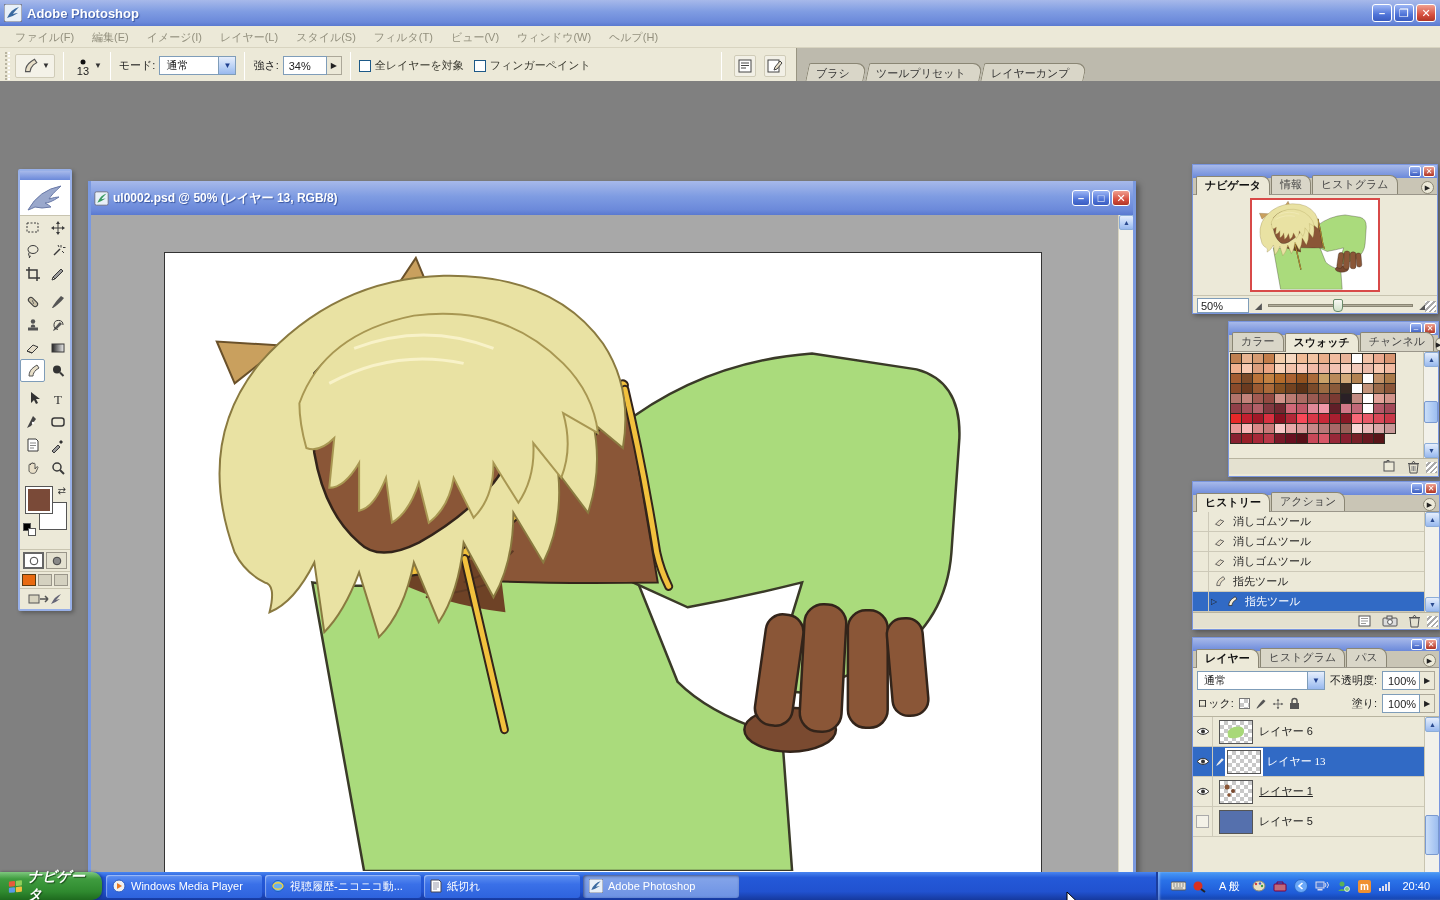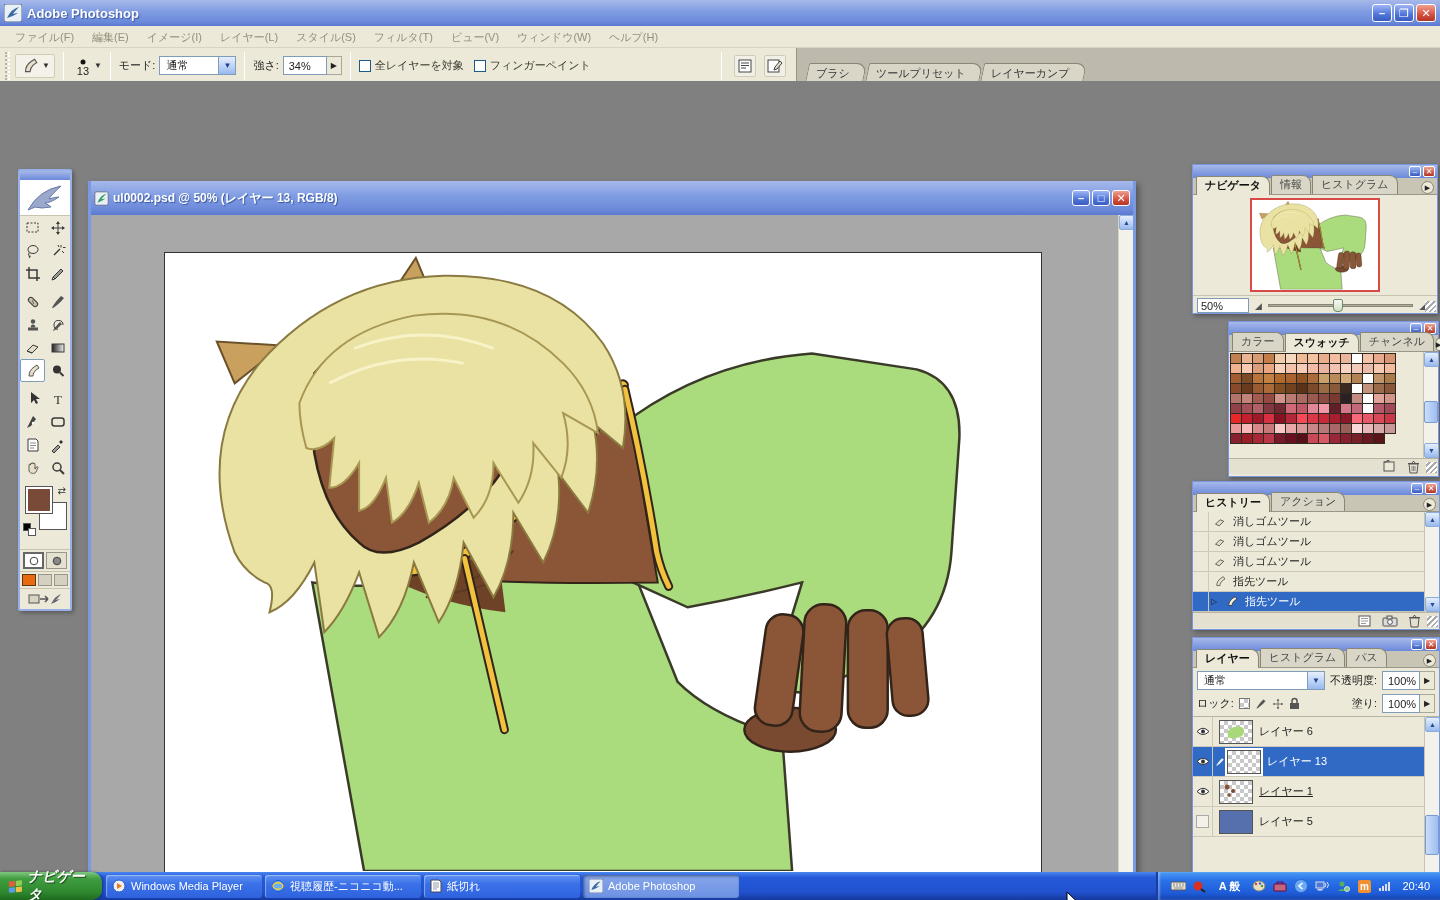--- a/index.html
+++ b/index.html
@@ -148,21 +148,21 @@
   .lay-controls { display:flex; align-items:center; gap:5px; padding:3px 4px; }
   .lay-lockrow { display:flex; align-items:center; gap:5px; padding:1px 4px 3px; border-bottom:1px solid #b8b4a0; }
   .lock-icons { display:flex; gap:5px; align-items:center; }
   .lay-list { height:180px; display:flex; }
   .lay-rows { flex:1; }
   .lay-row { height:30px; display:flex; align-items:center; border-bottom:1px solid #cdc9b8; background:#ece9d8; }
   .lay-row .eyewell { width:20px; height:30px; border-right:1px solid #cdc9b8; display:flex; align-items:center; justify-content:center; }
   .lay-row .thumb { width:34px; height:24px; border:1px solid #555; margin:0 6px 0 6px; }
   .lay-row .lname { color:#222; }
   .lay-row.selected { background:#316ac5; }
-  .lay-row.selected .lname { color:#fff; }
+  .lay-row.selected .lname { color:#fff;font-family:Liberation Serif, serif; }
   .checker { background-color:#fff;
              background-image:linear-gradient(45deg,#c8c8c8 25%,transparent 25%,transparent 75%,#c8c8c8 75%),
                               linear-gradient(45deg,#c8c8c8 25%,transparent 25%,transparent 75%,#c8c8c8 75%);
              background-size:8px 8px; background-position:0 0,4px 4px; }
   .lay-scroll { width:15px; background:#f2f1ea; border-left:1px solid #c8c4b0; display:flex; flex-direction:column; justify-content:space-between; }
   .lay-scroll .mid { flex:1; position:relative; }
   .lay-scroll .thumb { position:absolute; top:55%; left:0; width:14px; height:40px;
                        background:linear-gradient(90deg,#cadef8,#9cbdf0); border:1px solid #7a9ad0; border-radius:2px; }
   .lay-bottom-icons { display:flex; gap:11px; align-items:center; margin-right:8px; }
   .u { text-decoration:underline; }
@@ -1043,21 +1043,21 @@
           <rect x="0" y="1" width="15" height="8" rx="1" fill="#e8e4d8" stroke="#555"></rect>
           <path d="M2 3h2M5 3h2M8 3h2M11 3h2M2 5h2M5 5h2M8 5h2M11 5h2M3 7h9" stroke="#777" stroke-width=".8"></path>
         </svg>
       </span>
     <span class="ticon">
         <svg width="13" height="13" viewBox="0 0 13 13">
           <circle cx="5" cy="6" r="4.5" fill="#d83020"></circle>
           <path d="M8 9 l4 3" stroke="#222" stroke-width="2"></path>
         </svg>
       </span>
-    <span class="ticon" style="width:34px;font-weight:bold">A 般</span>
+    <span class="ticon" style="width:34px;font-weight:normal">A 般</span>
     <span class="ticon">
         <svg width="14" height="12" viewBox="0 0 14 12">
           <ellipse cx="7" cy="6" rx="6" ry="5" fill="#e8dfc0" stroke="#887"></ellipse>
           <circle cx="4" cy="4" r="1.2" fill="#d04040"></circle>
           <circle cx="8" cy="3.5" r="1.2" fill="#4060d0"></circle>
           <circle cx="10" cy="6" r="1.2" fill="#40a040"></circle>
         </svg>
       </span>
     <span class="ticon">
         <svg width="14" height="12" viewBox="0 0 14 12">

